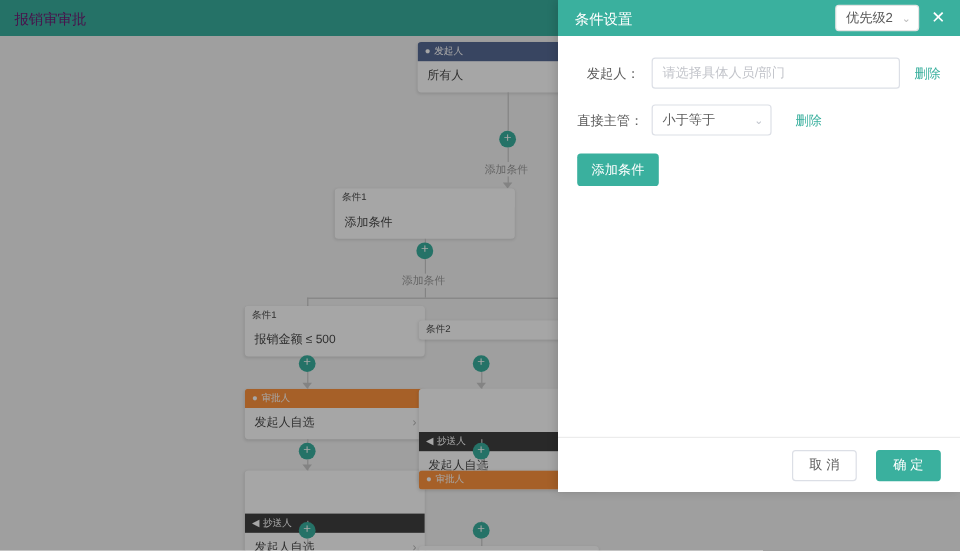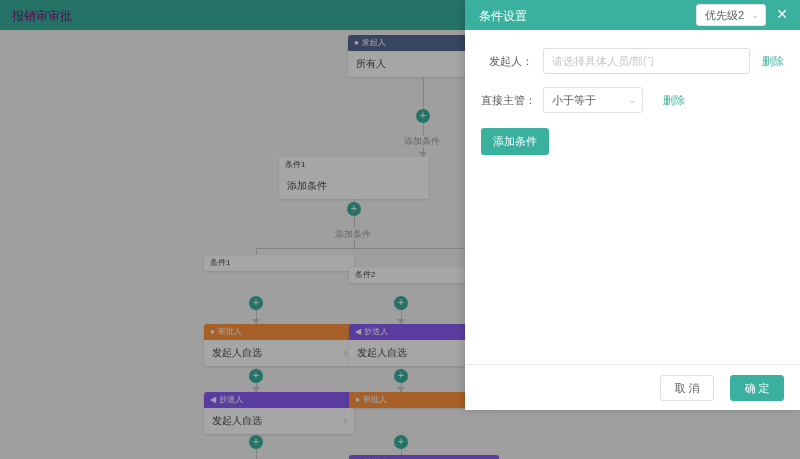--- a/index.html
+++ b/index.html
@@ -83,21 +83,21 @@
     line-height: 26px;
     position: relative;
     white-space: nowrap;
     overflow: hidden;
   }
   .node .nbody .chev {
     position: absolute; right: 7px; top: 0;
     color: #b8b8b8; font-size: 10px;
   }
   .h-blue   { background: #576a95; }
-  .h-teal   { background: #8b5cf6; }
+  .h-teal   { background: #404040; margin-top: 36px; }
   .h-orange { background: #ff943e; }
   .h-cond   { background: #ffffff; color: #4a4a4a; border-bottom: 0; }
   .h-cond .prio { color: #999999; }
   .cond-node .nhead { color:#4a4a4a; padding-top:0; }
   .branch-label {
     position: absolute;
     font-size: 9px;
     color: #9a9a9a;
     background: #f5f5f5;
     padding: 0 4px;
@@ -252,21 +252,20 @@
     background: #ffffff;
   }
   .btn-cancel, .btn-ok {
     position: absolute; top: 10px;
     height: 26px;
     border-radius: 3px;
     font-size: 11px;
     line-height: 24px;
     text-align: center;
     width: 54px;
-    font-family: Liberation Serif, serif;
   }
   .btn-cancel {
     right: 86px;
     border: 1px solid #dcdfe6;
     background: #ffffff;
     color: #5c5c5c;
   }
   .btn-ok {
     right: 16px;
     background: #3ab09e;
@@ -319,20 +318,23 @@
     <div class="vline" style="left:354px; top:210px; height:8px;"></div>
 
     <div class="hline" style="left:256px; top:218px; width:246px;"></div>
     <div class="vline" style="left:256px; top:218px; height:7px;"></div>
     <div class="vline" style="left:501px; top:218px; height:7px;"></div>
 
     <div class="node cond-node" style="left:204px; top:225px;">
       <div class="nhead h-cond">
         <span>条件1</span>
         <span class="prio">优先级1</span>
+      </div>
+      <div class="nbody">
+        <span>报销金额 ≤ 500</span>
       </div>
     </div>
 
     <div class="node cond-node" style="left:349px; top:237px;">
       <div class="nhead h-cond">
         <span>条件2</span>
         <span class="prio">优先级2</span>
       </div>
     </div>
 

